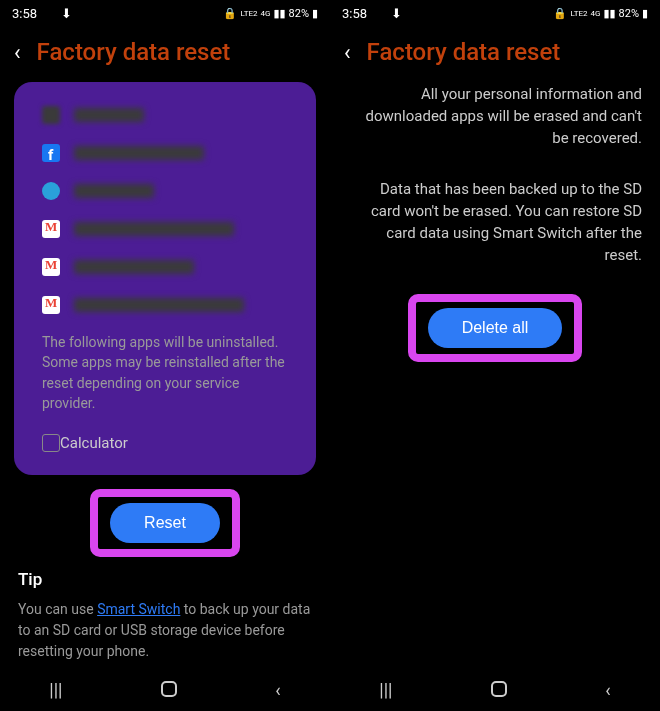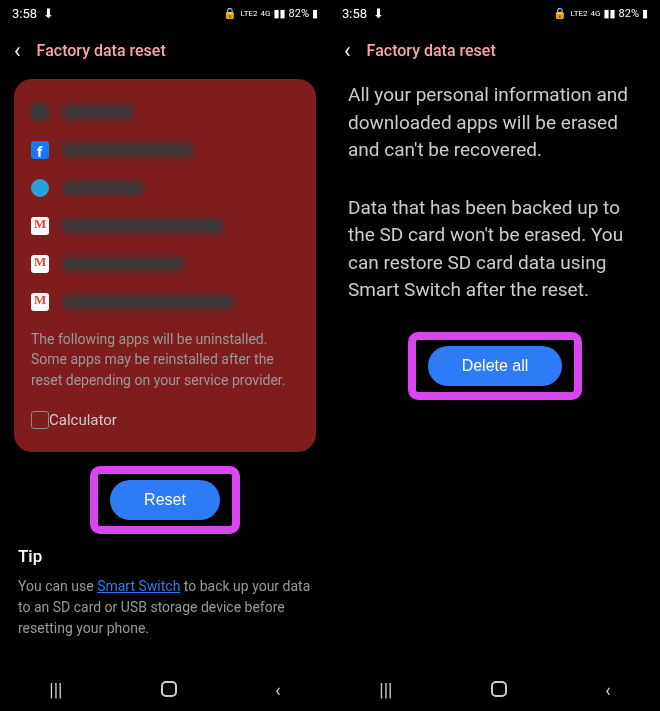--- a/index.html
+++ b/index.html
@@ -21,47 +21,47 @@
 }
 .status-bar {
   height: 26px;
   display: flex;
   justify-content: space-between;
   align-items: center;
   padding: 0 12px;
   font-size: 13px;
   color: #fff;
 }
-.status-left { display: flex; align-items: center; gap: 6px; }
+.status-left { display: flex; align-items: center; gap: 24px; }
 .status-right { display: flex; align-items: center; gap: 3px; font-size: 11px; }
 .header {
   display: flex;
   align-items: center;
   padding: 12px 14px;
   gap: 16px;
 }
 .back-arrow {
   font-size: 22px;
   color: #fff;
   cursor: pointer;
 }
 .header-title {
-  font-size: 16px;
+  font-size: 24px;
   font-weight: 500;
-  color: #fca5a5;
+  color: #c2410c;
 }
 .content {
   flex: 1;
   padding: 0 14px;
   overflow: hidden;
 }
 .card {
-  background: #7f1d1d;
+  background: #4c1d95;
   border-radius: 18px;
-  padding: 14px 13px;
+  padding: 14px 24px;
   margin-top: 4px;
 }
 .account-row {
   display: flex;
   align-items: center;
   gap: 14px;
   padding: 10px 4px;
 }
 .account-icon {
   width: 18px;
@@ -133,23 +133,24 @@
 .nav-bar {
   height: 44px;
   display: flex;
   justify-content: space-around;
   align-items: center;
   color: #ccc;
 }
 .nav-icon { font-size: 18px; }
 .body-text {
   color: #ccc;
-  font-size: 19px;
+  font-size: 15px;
   line-height: 1.45;
   padding: 6px 4px;
+  text-align: right;
 }
 .body-text + .body-text { margin-top: 18px; }
 .fb { background: #1877f2; position: relative; }
 .fb::after { content:"f"; color:#fff; font-weight:bold; position:absolute; bottom:-2px; left:6px; font-size:15px; }
 .tg { background: #2aa0da; border-radius: 50%; }
 .gm { background: #fff; border-radius: 3px; position: relative; }
 .gm::after { content:"M"; color:#ea4335; font-weight:bold; position:absolute; top:-1px; left:3px; font-size:13px; font-family: Georgia; }
 .calc-icon { border:1px solid #888; border-radius:3px; }
 .amz-icon { background: linear-gradient(#f8e8c8,#e8a838); border-radius:50%; }
 </style>

